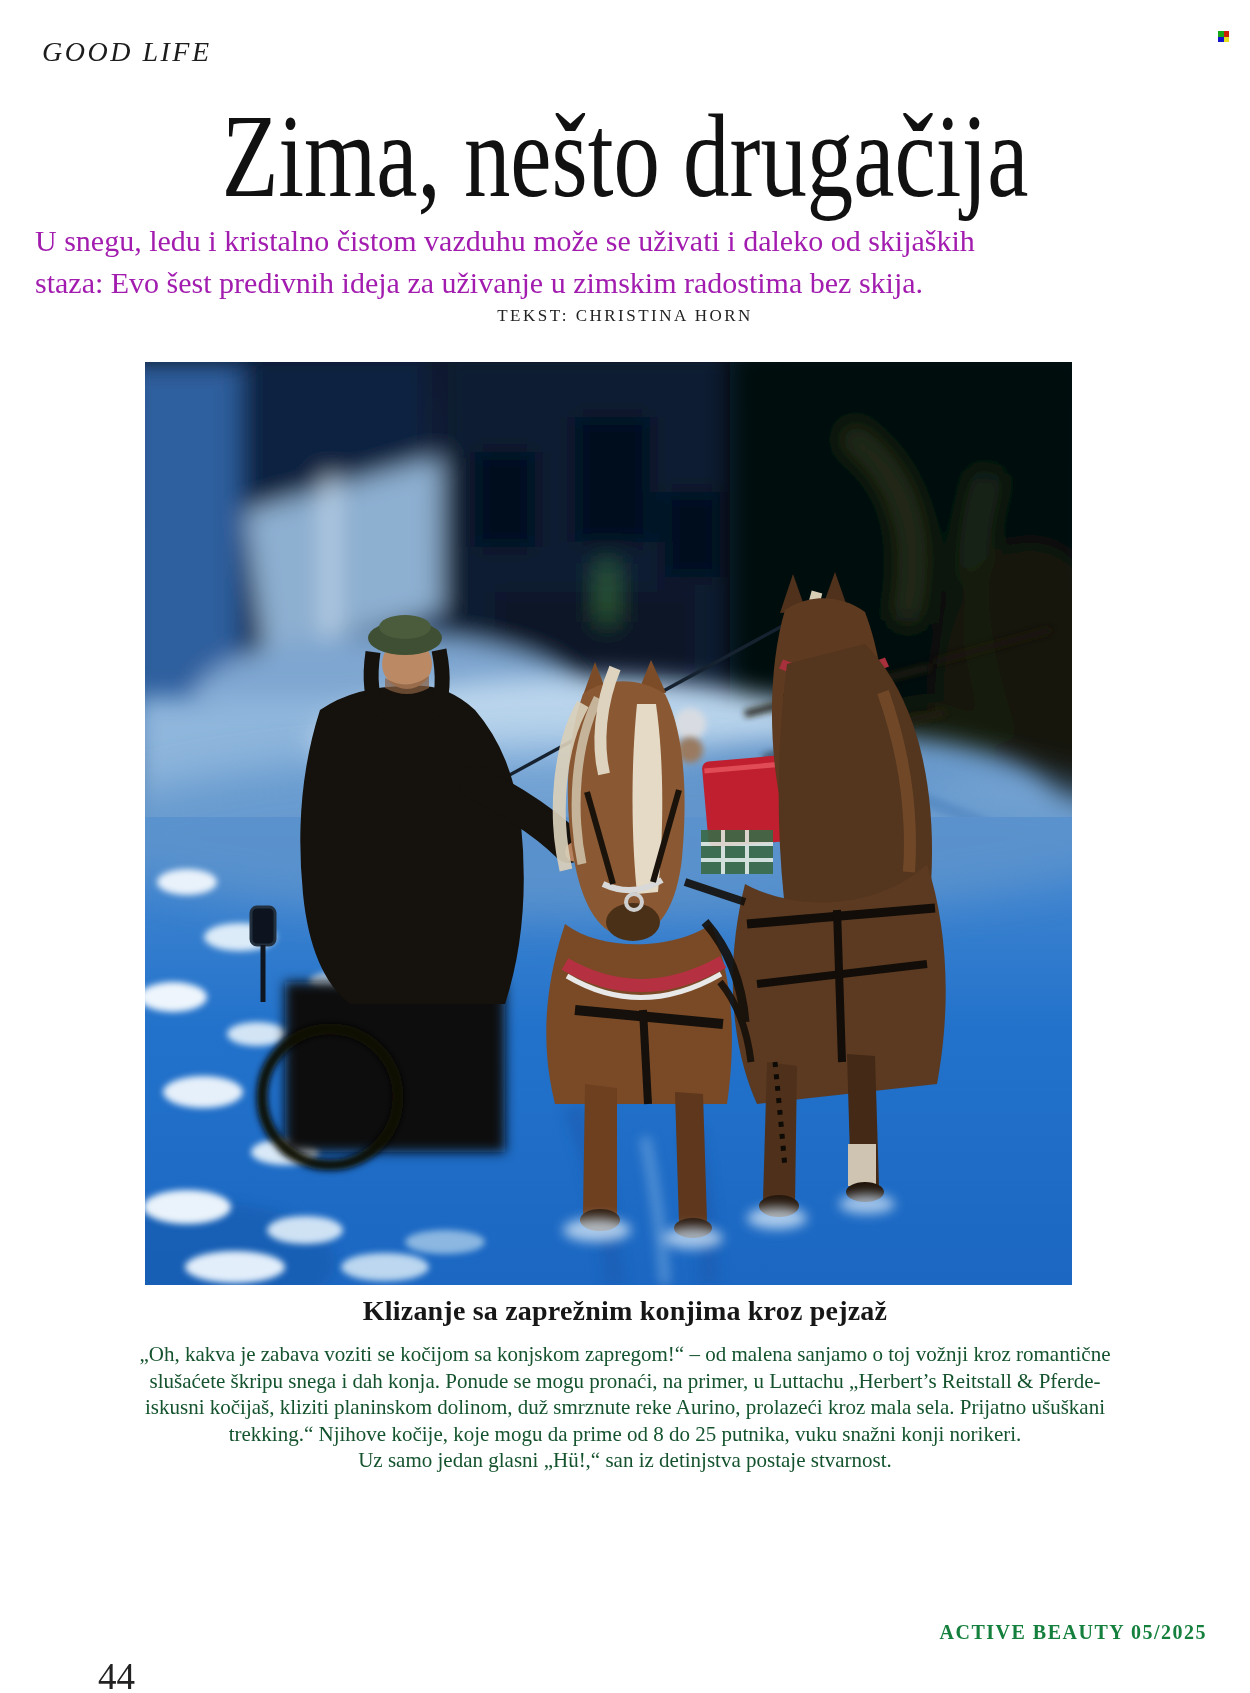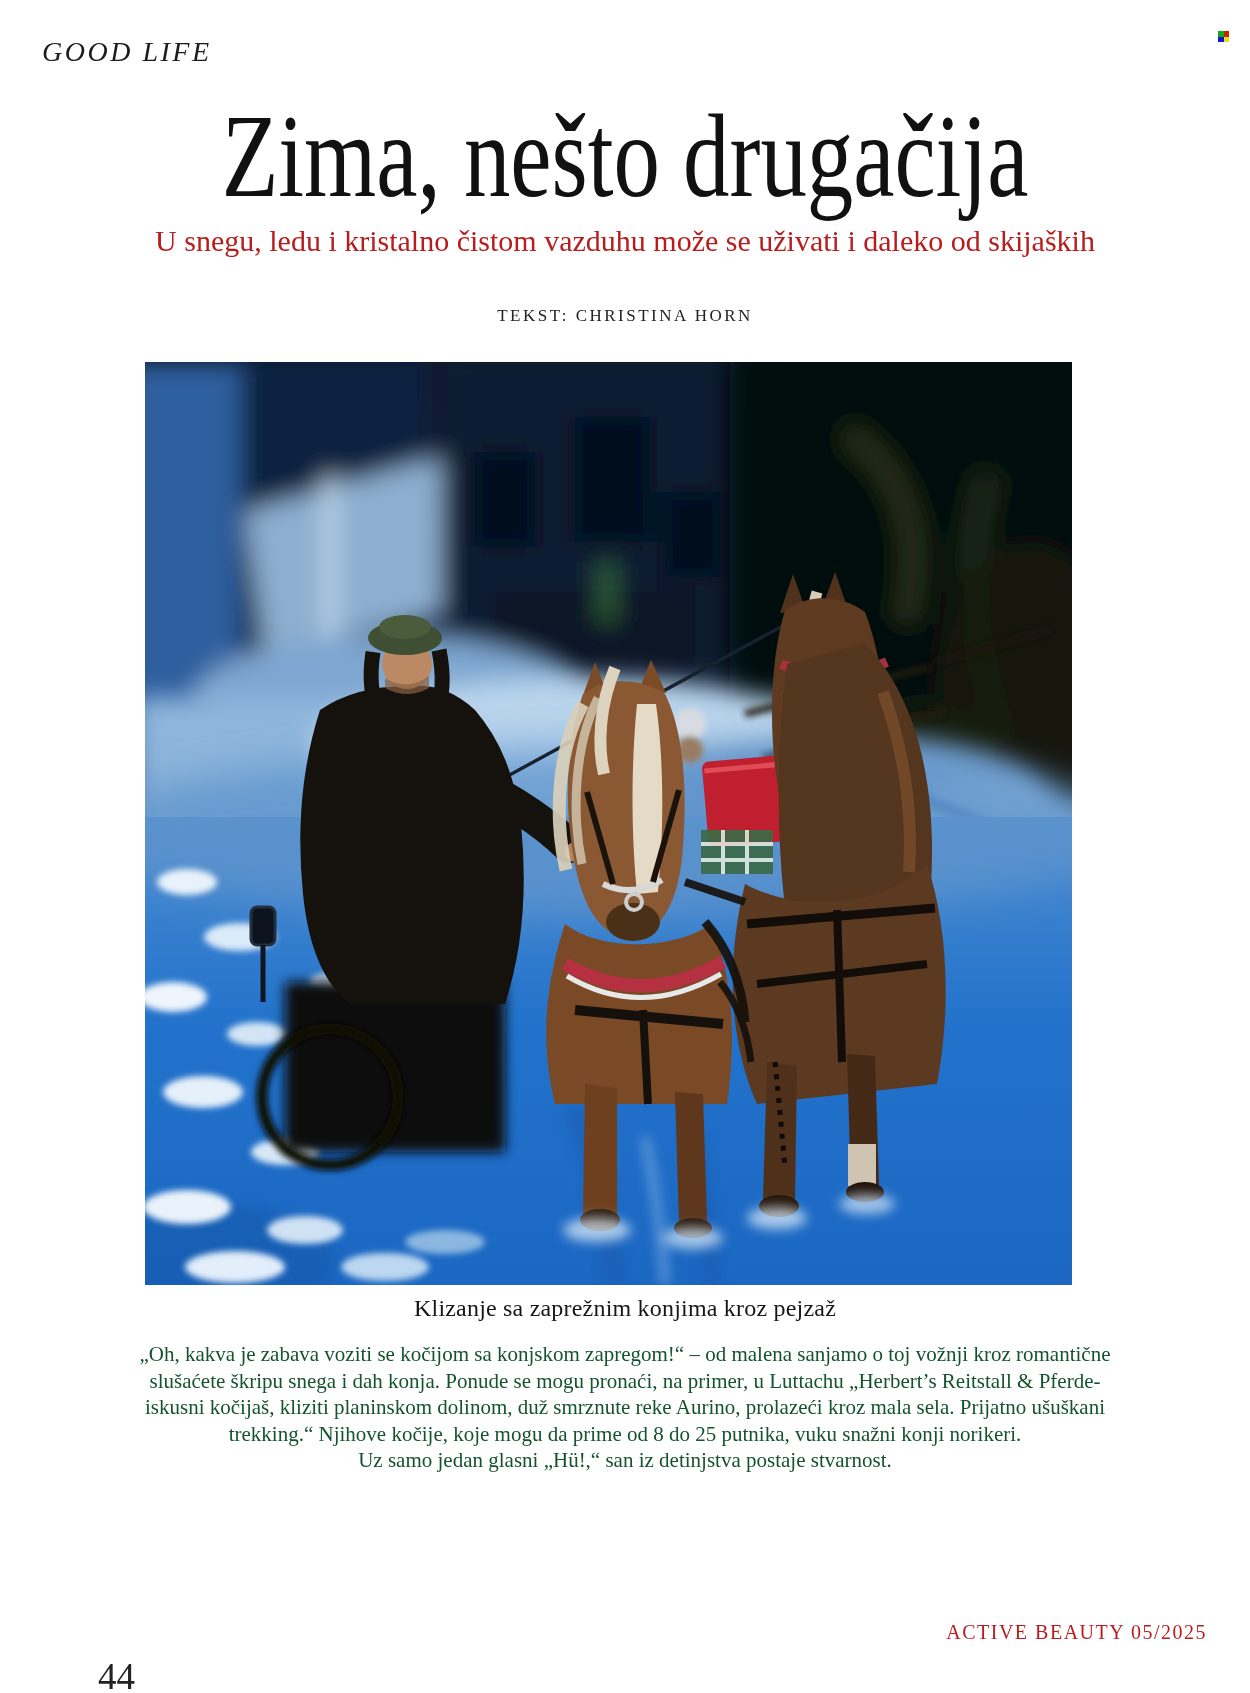--- a/index.html
+++ b/index.html
@@ -22,70 +22,71 @@
   }
   .logo div{width:100%;height:100%;}
   .headline{
     position:absolute;left:0;top:96px;width:1250px;
     text-align:center;white-space:nowrap;
     font-size:119px;line-height:120px;color:#111;
     transform:scaleX(0.78);transform-origin:50% 50%;
   }
   .subtitle{
     position:absolute;left:35px;top:220px;width:1180px;
-    text-align:center;font-size:30px;line-height:42px;color:#b91c1c;
+    text-align:left;font-size:30px;line-height:42px;color:#a21caf;
   }
   .byline{
     position:absolute;left:0;top:306px;width:1250px;
     text-align:center;font-size:17px;letter-spacing:2.5px;color:#222;
   }
   .photo{
     position:absolute;left:145px;top:362px;width:927px;height:923px;
     overflow:hidden;background:#123a6b;
   }
   .caption-head{
     position:absolute;left:0;top:1295px;width:1250px;
-    text-align:center;font-size:24px;font-weight:normal;color:#171717;
+    text-align:center;font-size:28px;font-weight:bold;color:#171717;
     letter-spacing:0.2px;
   }
   .body-text{
     position:absolute;left:55px;top:1341px;width:1140px;
     text-align:center;font-size:21px;line-height:26.5px;color:#14532d;
   }
   .body-text .info-line{font-style:italic;}
   .footer{
     position:absolute;left:0;top:1601px;width:1250px;height:60px;
   }
   .page-number{
     position:absolute;left:98px;top:6px;
     font-size:37px;color:#222;margin-top:48px;
   }
   .magazine-credit{
     position:absolute;right:43px;top:20px;
-    font-size:20px;letter-spacing:1.5px;color:#b91c1c;
+    font-size:20px;letter-spacing:1.5px;color:#15803d;font-weight:bold;
   }
 </style>
 </head>
 <body>
 
 <div id="page">
 
   <div class="section-label">GOOD LIFE</div>
 
   <div class="logo">
     <div style="background-color: rgb(23, 168, 23);"></div>
     <div style="background-color: rgb(204, 34, 0);"></div>
     <div style="background-color: rgb(20, 20, 204);"></div>
     <div style="background-color: rgb(230, 223, 30);"></div>
   </div>
 
   <div class="headline">Zima, nešto drugačija</div>
 
   <div class="subtitle">
     <div>U snegu, ledu i kristalno čistom vazduhu može se uživati i daleko od skijaških</div>
+    <div>staza: Evo šest predivnih ideja za uživanje u zimskim radostima bez skija.</div>
   </div>
 
   <div class="byline">TEKST: CHRISTINA HORN</div>
 
   <div class="photo">
     <svg width="927" height="923" viewBox="0 0 927 923" preserveAspectRatio="none">
       <defs>
         <linearGradient id="gSky" x1="0" y1="0" x2="0" y2="1">
           <stop offset="0" stop-color="#081120"></stop>
           <stop offset="0.55" stop-color="#122a4c"></stop>

